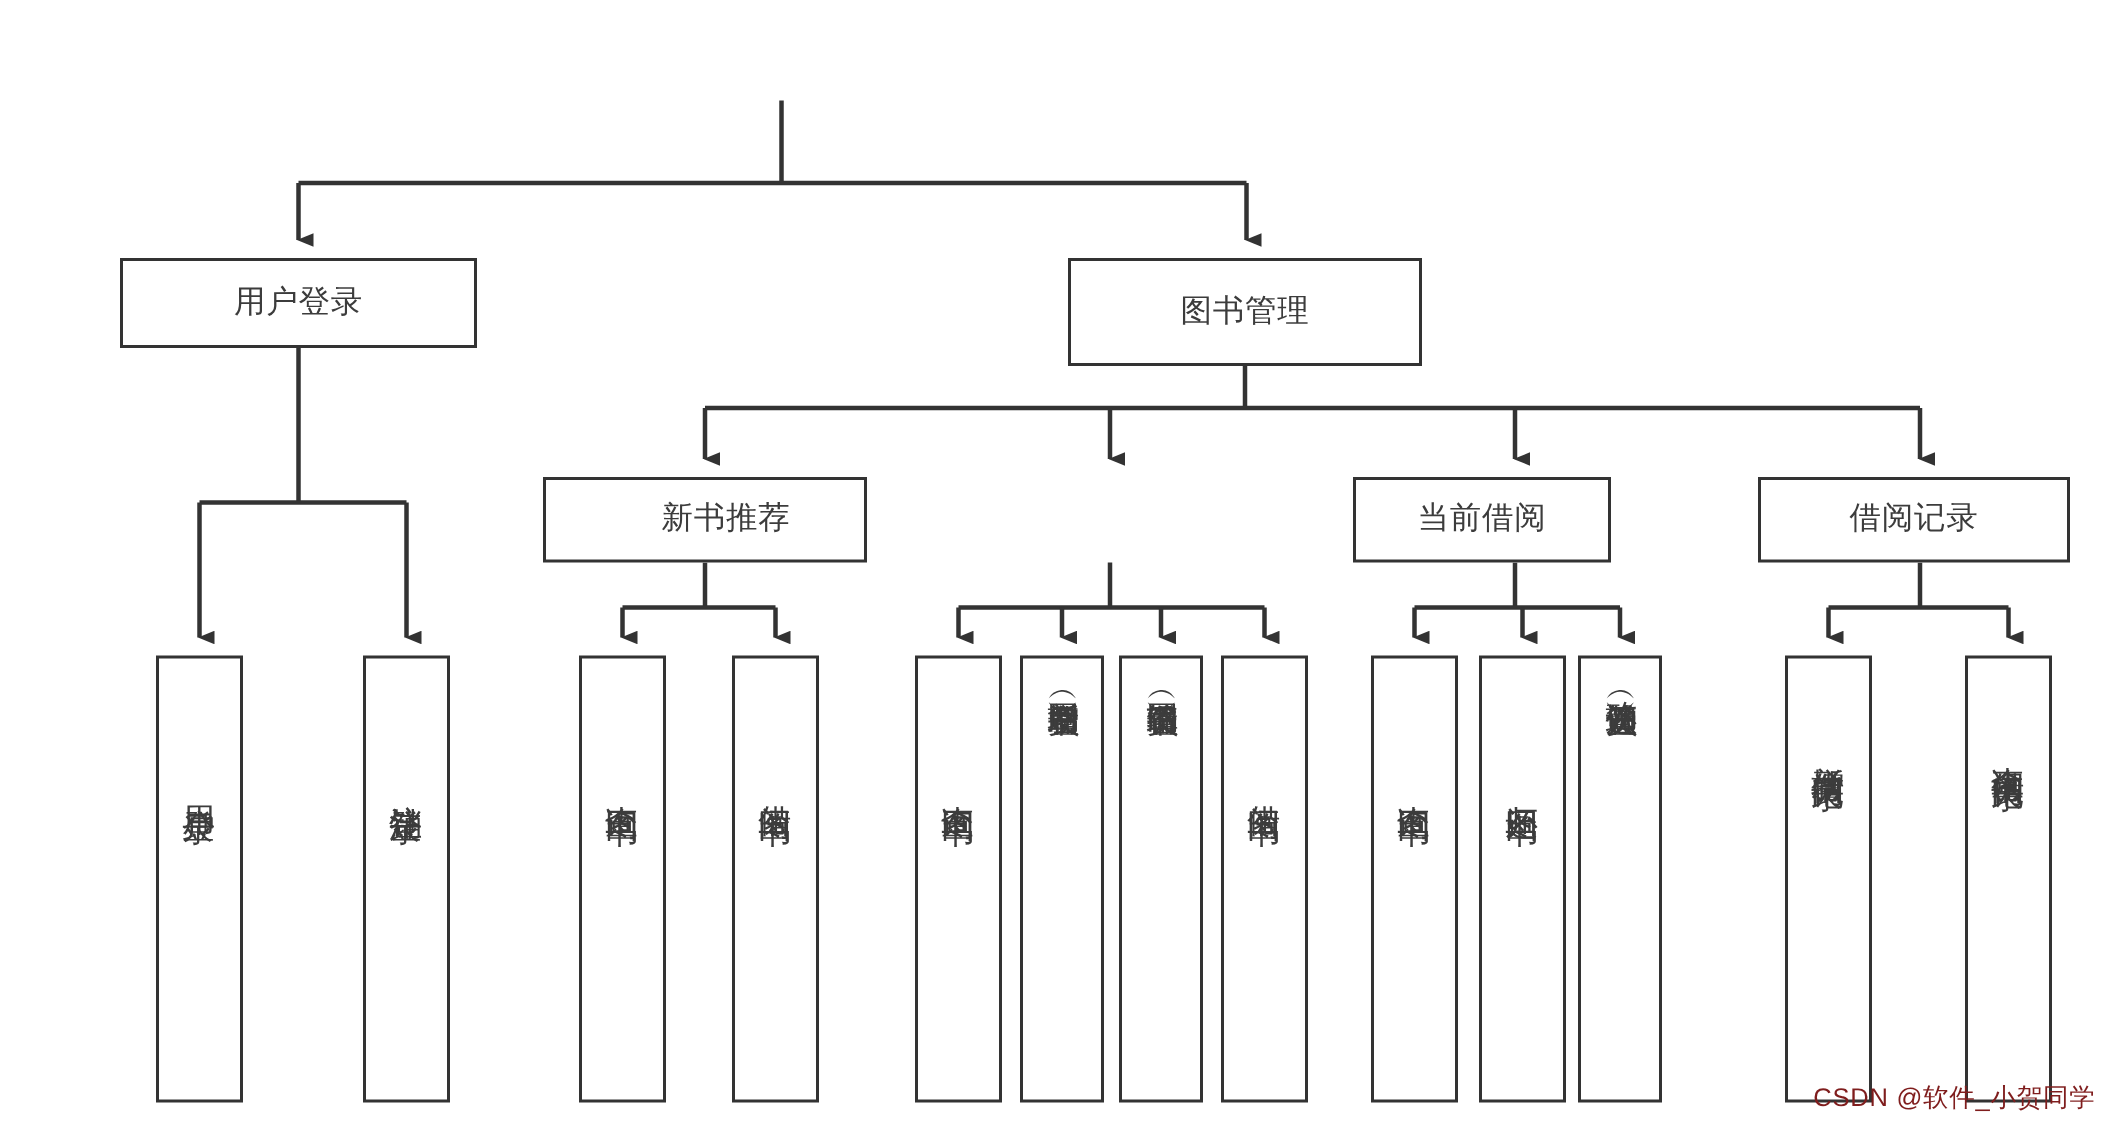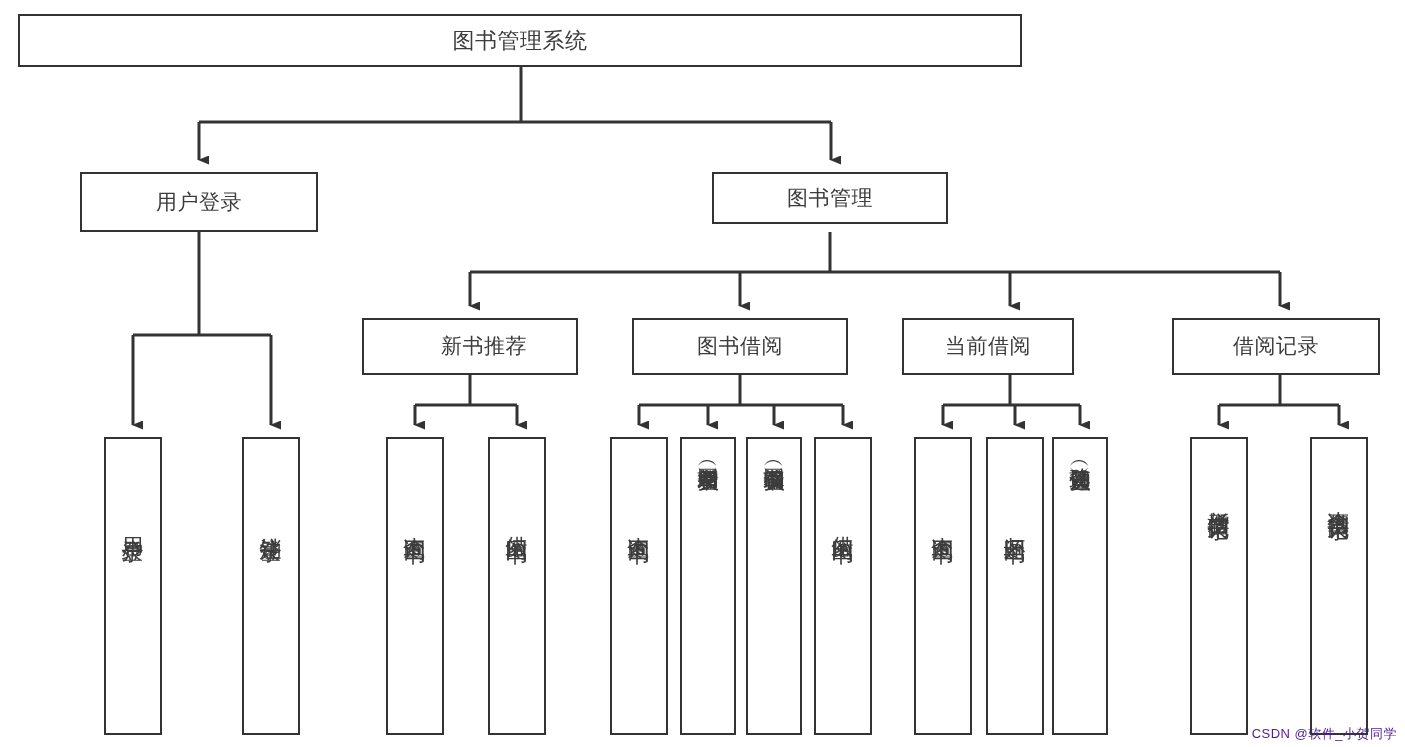--- a/index.html
+++ b/index.html
@@ -75,22 +75,22 @@
   .node.vert.midlow .node-label {
     padding-top: 48px;
   }
   .node.vert.high .node-label {
     padding-top: 6px;
   }
   #watermark {
     position: absolute;
     right: 8px;
     bottom: 4px;
-    font-size: 13px;
-    color: #4c1d95;
+    font-size: 17px;
+    color: #7f1d1d;
     z-index: 5;
     white-space: nowrap;
     letter-spacing: 0.5px;
   }
 </style>
 </head>
 <body>
 
 <div id="diagram-canvas">
 
@@ -137,37 +137,31 @@
       <line x1="1015" y1="405" x2="1015" y2="425" marker-end="url(#arrowhead)"></line>
       <line x1="1080" y1="405" x2="1080" y2="425" marker-end="url(#arrowhead)"></line>
 
       <line x1="1280" y1="375" x2="1280" y2="405"></line>
       <line x1="1219" y1="405" x2="1339" y2="405"></line>
       <line x1="1219" y1="405" x2="1219" y2="425" marker-end="url(#arrowhead)"></line>
       <line x1="1339" y1="405" x2="1339" y2="425" marker-end="url(#arrowhead)"></line>
     </g>
   </svg>
 
-  <div class="node horiz root" style="left:18px; top:14px; width:1004px; height:53px;">
-    <span class="node-label">图书管理系统</span>
-  </div>
 
   <div class="node horiz" style="left:80px; top:172px; width:238px; height:60px;">
     <span class="node-label">用户登录</span>
   </div>
-  <div class="node horiz" style="left:712px; top:172px; width:236px; height:52px;">
+  <div class="node horiz" style="left:712px; top:172px; width:236px; height:72px;">
     <span class="node-label">图书管理</span>
   </div>
 
   <div class="node horiz" style="left:362px; top:318px; width:216px; height:57px;padding-left:28px;">
     <span class="node-label">新书推荐</span>
   </div>
-  <div class="node horiz" style="left:632px; top:318px; width:216px; height:57px;">
-    <span class="node-label">图书借阅</span>
-  </div>
   <div class="node horiz" style="left:902px; top:318px; width:172px; height:57px;">
     <span class="node-label">当前借阅</span>
   </div>
   <div class="node horiz" style="left:1172px; top:318px; width:208px; height:57px;">
     <span class="node-label">借阅记录</span>
   </div>
 
   <div class="node vert mid" style="left:104px; top:437px; width:58px; height:298px;">
     <span class="node-label">用户登录</span>
   </div>

